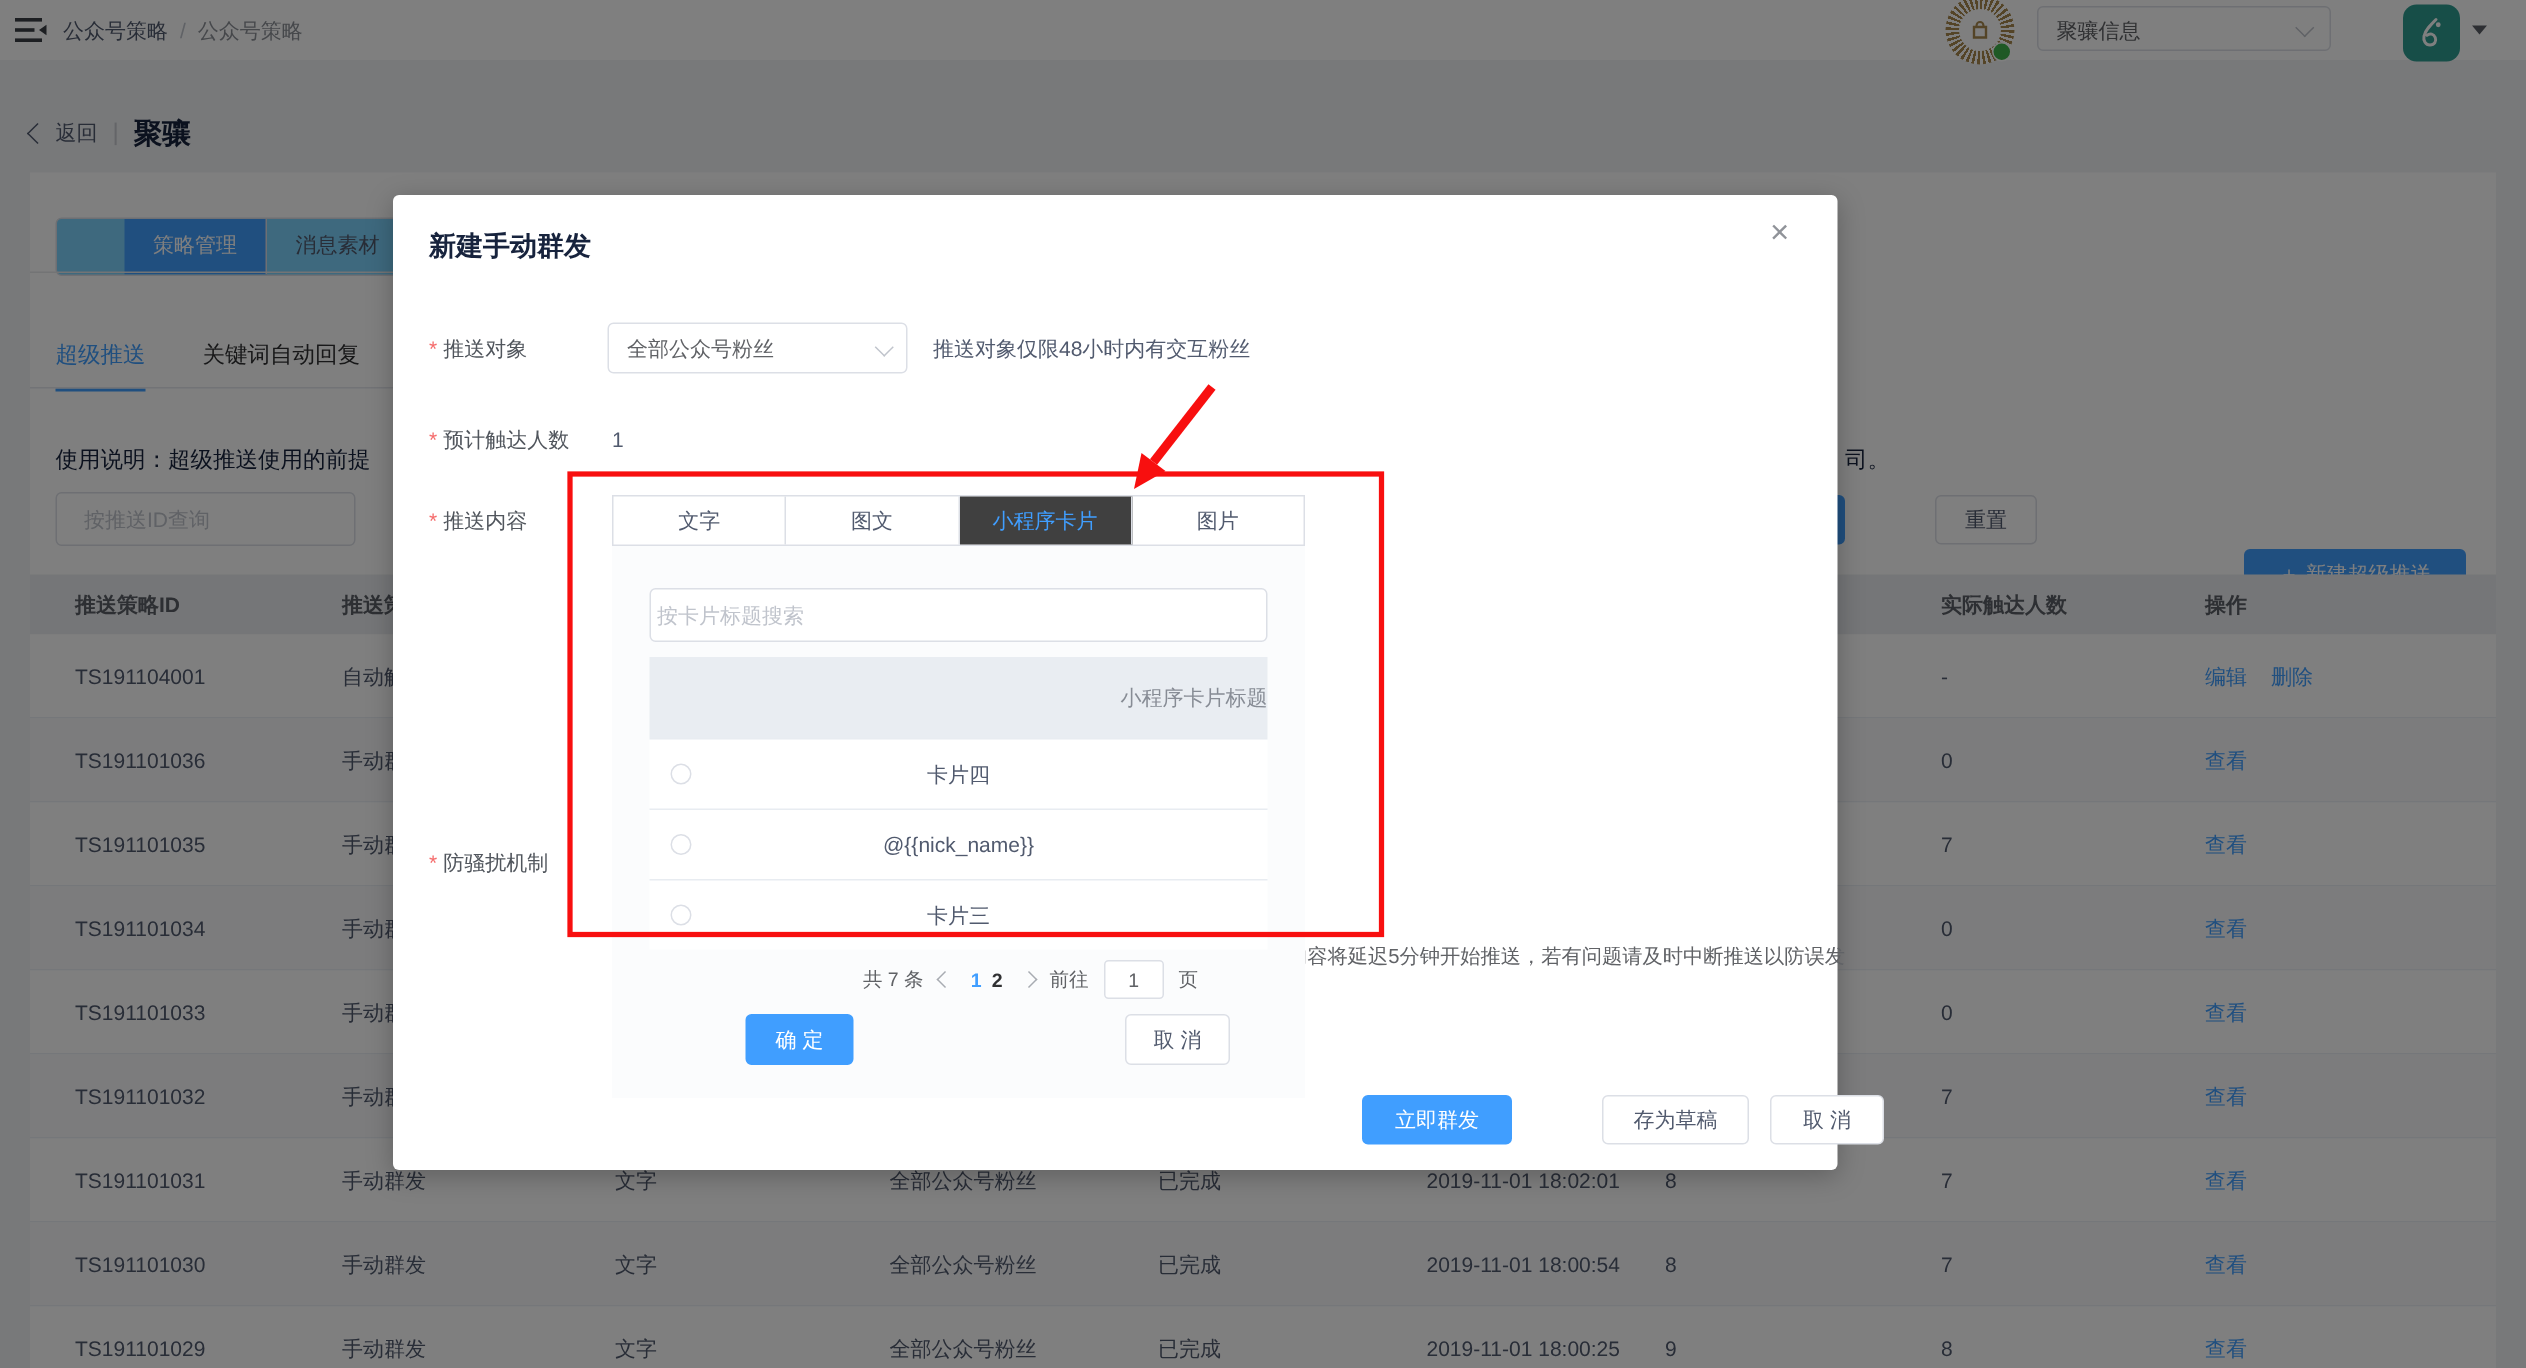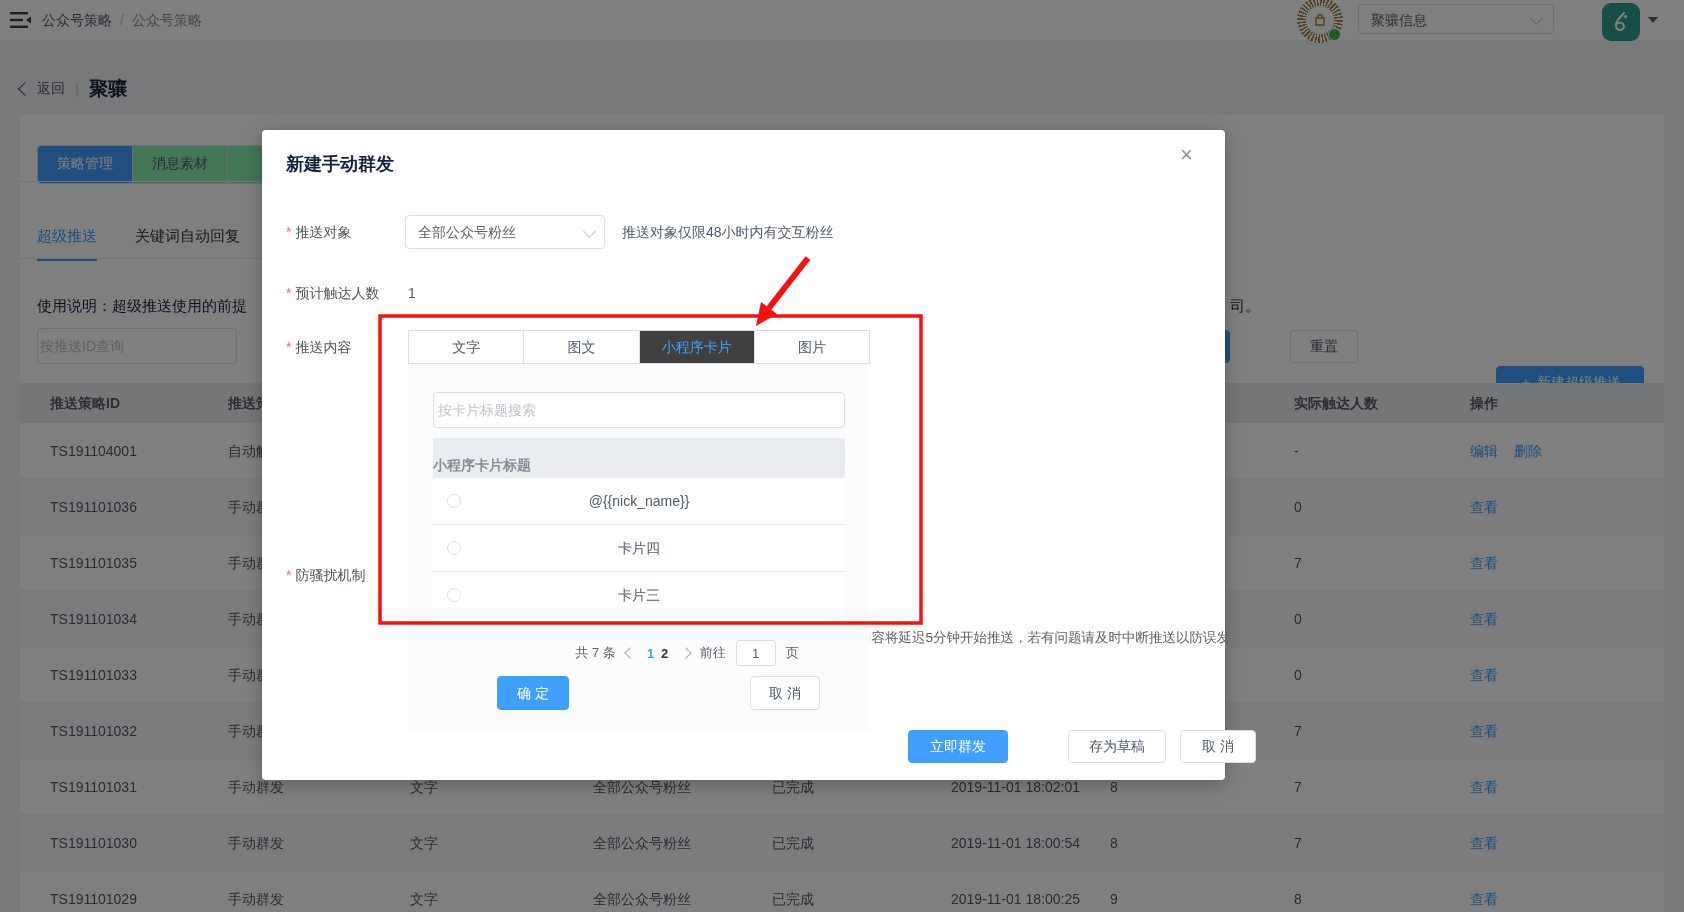--- a/index.html
+++ b/index.html
@@ -34,34 +34,34 @@
   
   .backrow{position:absolute;left:20px;top:76px;height:26px;display:flex;align-items:center;}
   .back-chev{width:9px;height:9px;border-left:1.6px solid #515A6E;border-bottom:1.6px solid #515A6E;
     transform:rotate(45deg);margin-right:7px;}
   .back-label{color:#515A6E;cursor:pointer;}
   .back-sep{color:#C8CBD0;margin:0 10px;font-size:16px;}
   .back-title{color:#17233D;font-size:19px;font-weight:bold;}
   
   .card{position:absolute;left:20px;top:115px;width:1644px;height:797px;background:#fff;overflow:hidden;}
   .seg-group{position:absolute;left:17px;top:30px;height:37px;display:flex;border:1px solid #DCDFE6;
-    border-radius:4px;overflow:hidden;background:#86efac;}
+    border-radius:4px;overflow:hidden;background:#7dd3fc;padding-left:45px;}
   .seg{min-width:95px;padding:0 14px;line-height:35px;text-align:center;color:#515A6E;cursor:pointer;
     border-right:1px solid #DCDFE6;box-sizing:border-box;white-space:nowrap;}
   .seg:last-child{border-right:none;}
   .seg.on{background:#409EFF;color:#fff;}
   .seg-underline{position:absolute;left:0;top:66px;width:520px;height:1px;background:#E6E8EB;}
   .subtabs{position:absolute;left:17px;top:112px;display:flex;gap:38px;}
   .subtab{padding-bottom:13px;color:#303133;font-size:15px;cursor:pointer;}
   .subtab.on{color:#409EFF;border-bottom:2px solid #409EFF;}
   .subtabs-line{position:absolute;left:0;top:143px;width:300px;height:1px;background:#E4E7ED;}
   .usage{position:absolute;left:17px;top:182px;font-size:15px;color:#17233D;}
   .usage-right{position:absolute;left:1210px;top:182px;font-size:15px;color:#17233D;}
   .flt-input{position:absolute;left:17px;top:213px;width:200px;height:36px;box-sizing:border-box;
-    border:1px solid #DCDFE6;border-radius:4px;padding:0 2px;font-size:14px;color:#606266;
+    border:1px solid #DCDFE6;border-radius:4px;padding:0 18px;font-size:14px;color:#606266;
     font-family:inherit;background:#fff;}
   .flt-input::placeholder{color:#C0C4CC;}
   .btn{display:inline-block;border-radius:4px;text-align:center;cursor:pointer;font-size:14px;box-sizing:border-box;}
   .btn-plain{border:1px solid #DCDFE6;background:#fff;color:#515A6E;margin-left:48px;}
   .btn-blue{background:#409EFF;color:#fff;border:1px solid #409EFF;}
   .sliver-btn{position:absolute;left:1130px;top:215px;width:80px;height:33px;}
   .reset-btn{position:absolute;left:1222px;top:215px;width:68px;height:33px;line-height:31px;}
   .create-btn{position:absolute;left:1476px;top:215px;width:148px;height:33px;line-height:31px;margin-top:36px;}
   .thead{position:absolute;left:0;top:268px;width:1644px;height:40px;background:#EBEDF0;}
   .thead .cell{font-weight:bold;color:#5B5F66;line-height:40px;}
@@ -91,21 +91,21 @@
   .widget{position:absolute;left:146px;top:200px;width:462px;height:402px;background:#FBFCFD;z-index:2;}
   .wtabs{position:absolute;left:0;top:0;width:462px;height:34px;display:flex;border:1px solid #DCDFE6;
     box-sizing:border-box;background:#fff;}
   .wtab{flex:1;text-align:center;line-height:32px;color:#515A6E;border-right:1px solid #DCDFE6;cursor:pointer;}
   .wtab:last-child{border-right:none;}
   .wtab.on{background:#404040;color:#409EFF;}
   .wsearch{position:absolute;left:25px;top:62px;width:412px;height:36px;box-sizing:border-box;
     border:1px solid #DCDFE6;border-radius:4px;padding:0 4px;font-size:14px;color:#606266;font-family:inherit;background:#fff;}
   .wsearch::placeholder{color:#C0C4CC;}
   .wtable{position:absolute;left:25px;top:108px;width:412px;}
-  .wth{height:39px;background:#E9EDF2;color:#878C95;font-weight:bold;text-align:left;line-height:54px;}
+  .wth{height:54px;background:#E9EDF2;color:#878C95;font-weight:normal;text-align:right;line-height:54px;}
   .wtr{position:relative;height:46px;background:#fff;border-top:1px solid #E8ECF1;text-align:center;line-height:46px;color:#515A6E;}
   .radio{position:absolute;left:14px;top:16px;width:14px;height:14px;border-radius:50%;border:1px solid #DCDFE6;
     background:#fff;box-sizing:border-box;cursor:pointer;}
   .wpager{position:absolute;left:0;top:310px;width:462px;display:flex;align-items:center;justify-content:center;
     transform:translateX(48px);font-size:13px;color:#606266;}
   .wpager>*{margin:0 5px;}
   .pg-chev{width:7px;height:7px;border-right:1.4px solid #A8ABB2;border-bottom:1.4px solid #A8ABB2;cursor:pointer;}
   .pg-prev{transform:rotate(135deg);}
   .pg-next{transform:rotate(-45deg);}
   .page{min-width:14px;text-align:center;font-weight:bold;color:#303133;cursor:pointer;}
@@ -348,26 +348,26 @@
         <div class="wtab on">小程序卡片</div>
         <div class="wtab">图片</div>
       </div>
     <input class="wsearch" placeholder="按卡片标题搜索" style="">
     <div class="wtable">
       <div class="wth">小程序卡片标题</div>
       <div>
 
           <div class="wtr">
             <span class="radio"></span>
-            <span>@{{nick_name}}</span>
+            <span>卡片四</span>
           </div>
 
           <div class="wtr">
             <span class="radio"></span>
-            <span>卡片四</span>
+            <span>@{{nick_name}}</span>
           </div>
 
           <div class="wtr">
             <span class="radio"></span>
             <span>卡片三</span>
           </div>
         </div>
     </div>
     <div class="wpager">
       <span>共 7 条</span>

